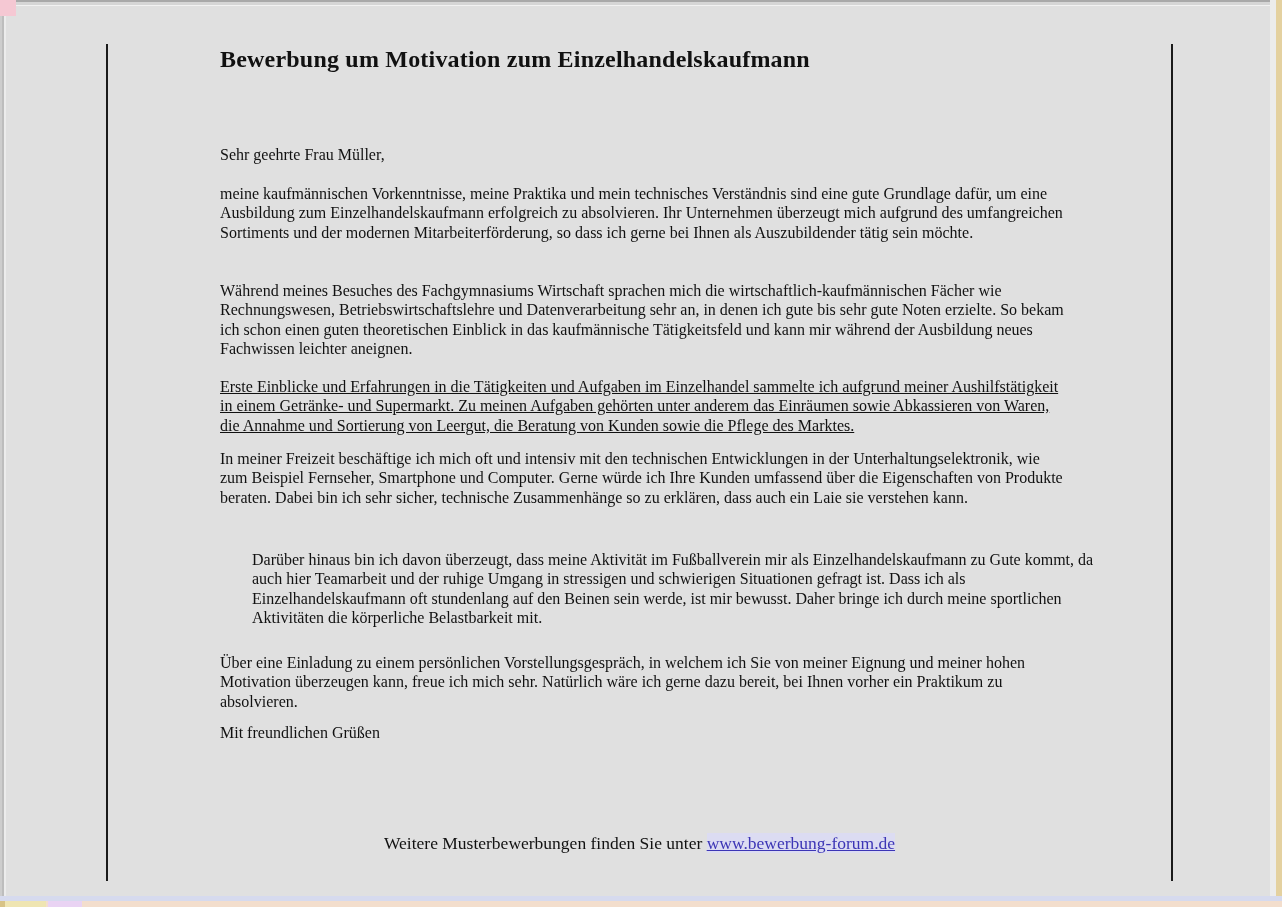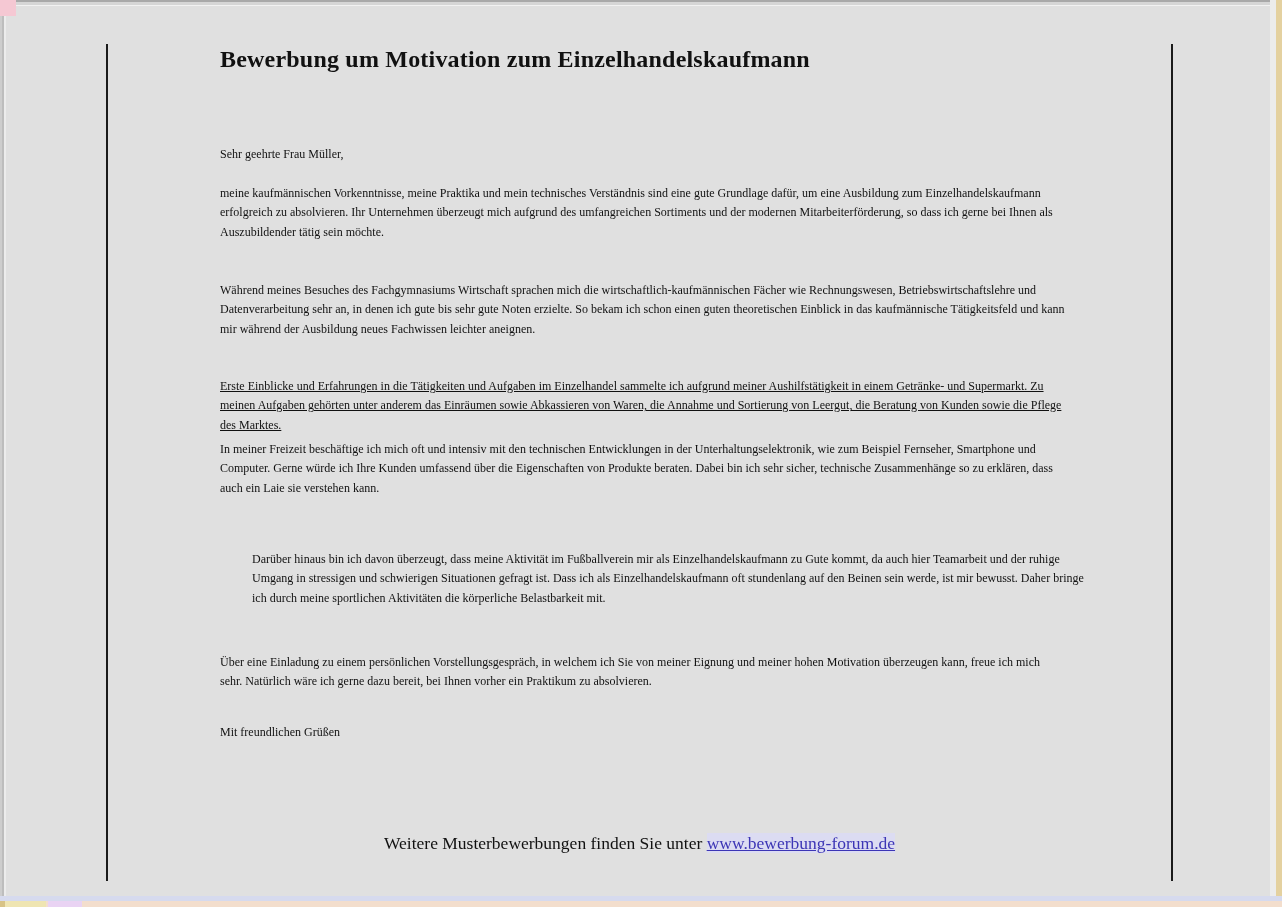--- a/index.html
+++ b/index.html
@@ -40,26 +40,26 @@
   .bottom-gold-corner   { left:0;    top:901px; width:5px;  height:6px; background:#d8c386; z-index:6; }
 
   .left-rule  { left:106px;  top:44px; width:2px; height:837px; background:var(--rule); }
   .right-rule { left:1171px; top:44px; width:2px; height:837px; background:var(--rule); }
 
   
   .letter-title {
     left:220px; top:46px; width:900px;
     font-size:24px; font-weight:bold; letter-spacing:0.2px;
   }
-  .body-text { width:845px; font-size:12px; line-height:19.3px; left:220px; }
+  .body-text { width:845px; font-size:16px; line-height:19.3px; left:220px; }
   .greeting  { top:145px; }
   .p1 { top:184px; }
   .p2 { top:281px; }
   .p3 { top:377px;text-decoration:underline; }
-  .p4 { top:440px; }
+  .p4 { top:449px; }
   .p5 { top:550px;margin-left:32px; }
   .p6 { top:645px;margin-top:8px; }
   .closing { top:723px; }
 
   .footer-line {
     left:107px; top:833px; width:1065px;
     font-size:17.5px; text-align:center;
   }
   .footer-link {
     color: var(--link);

